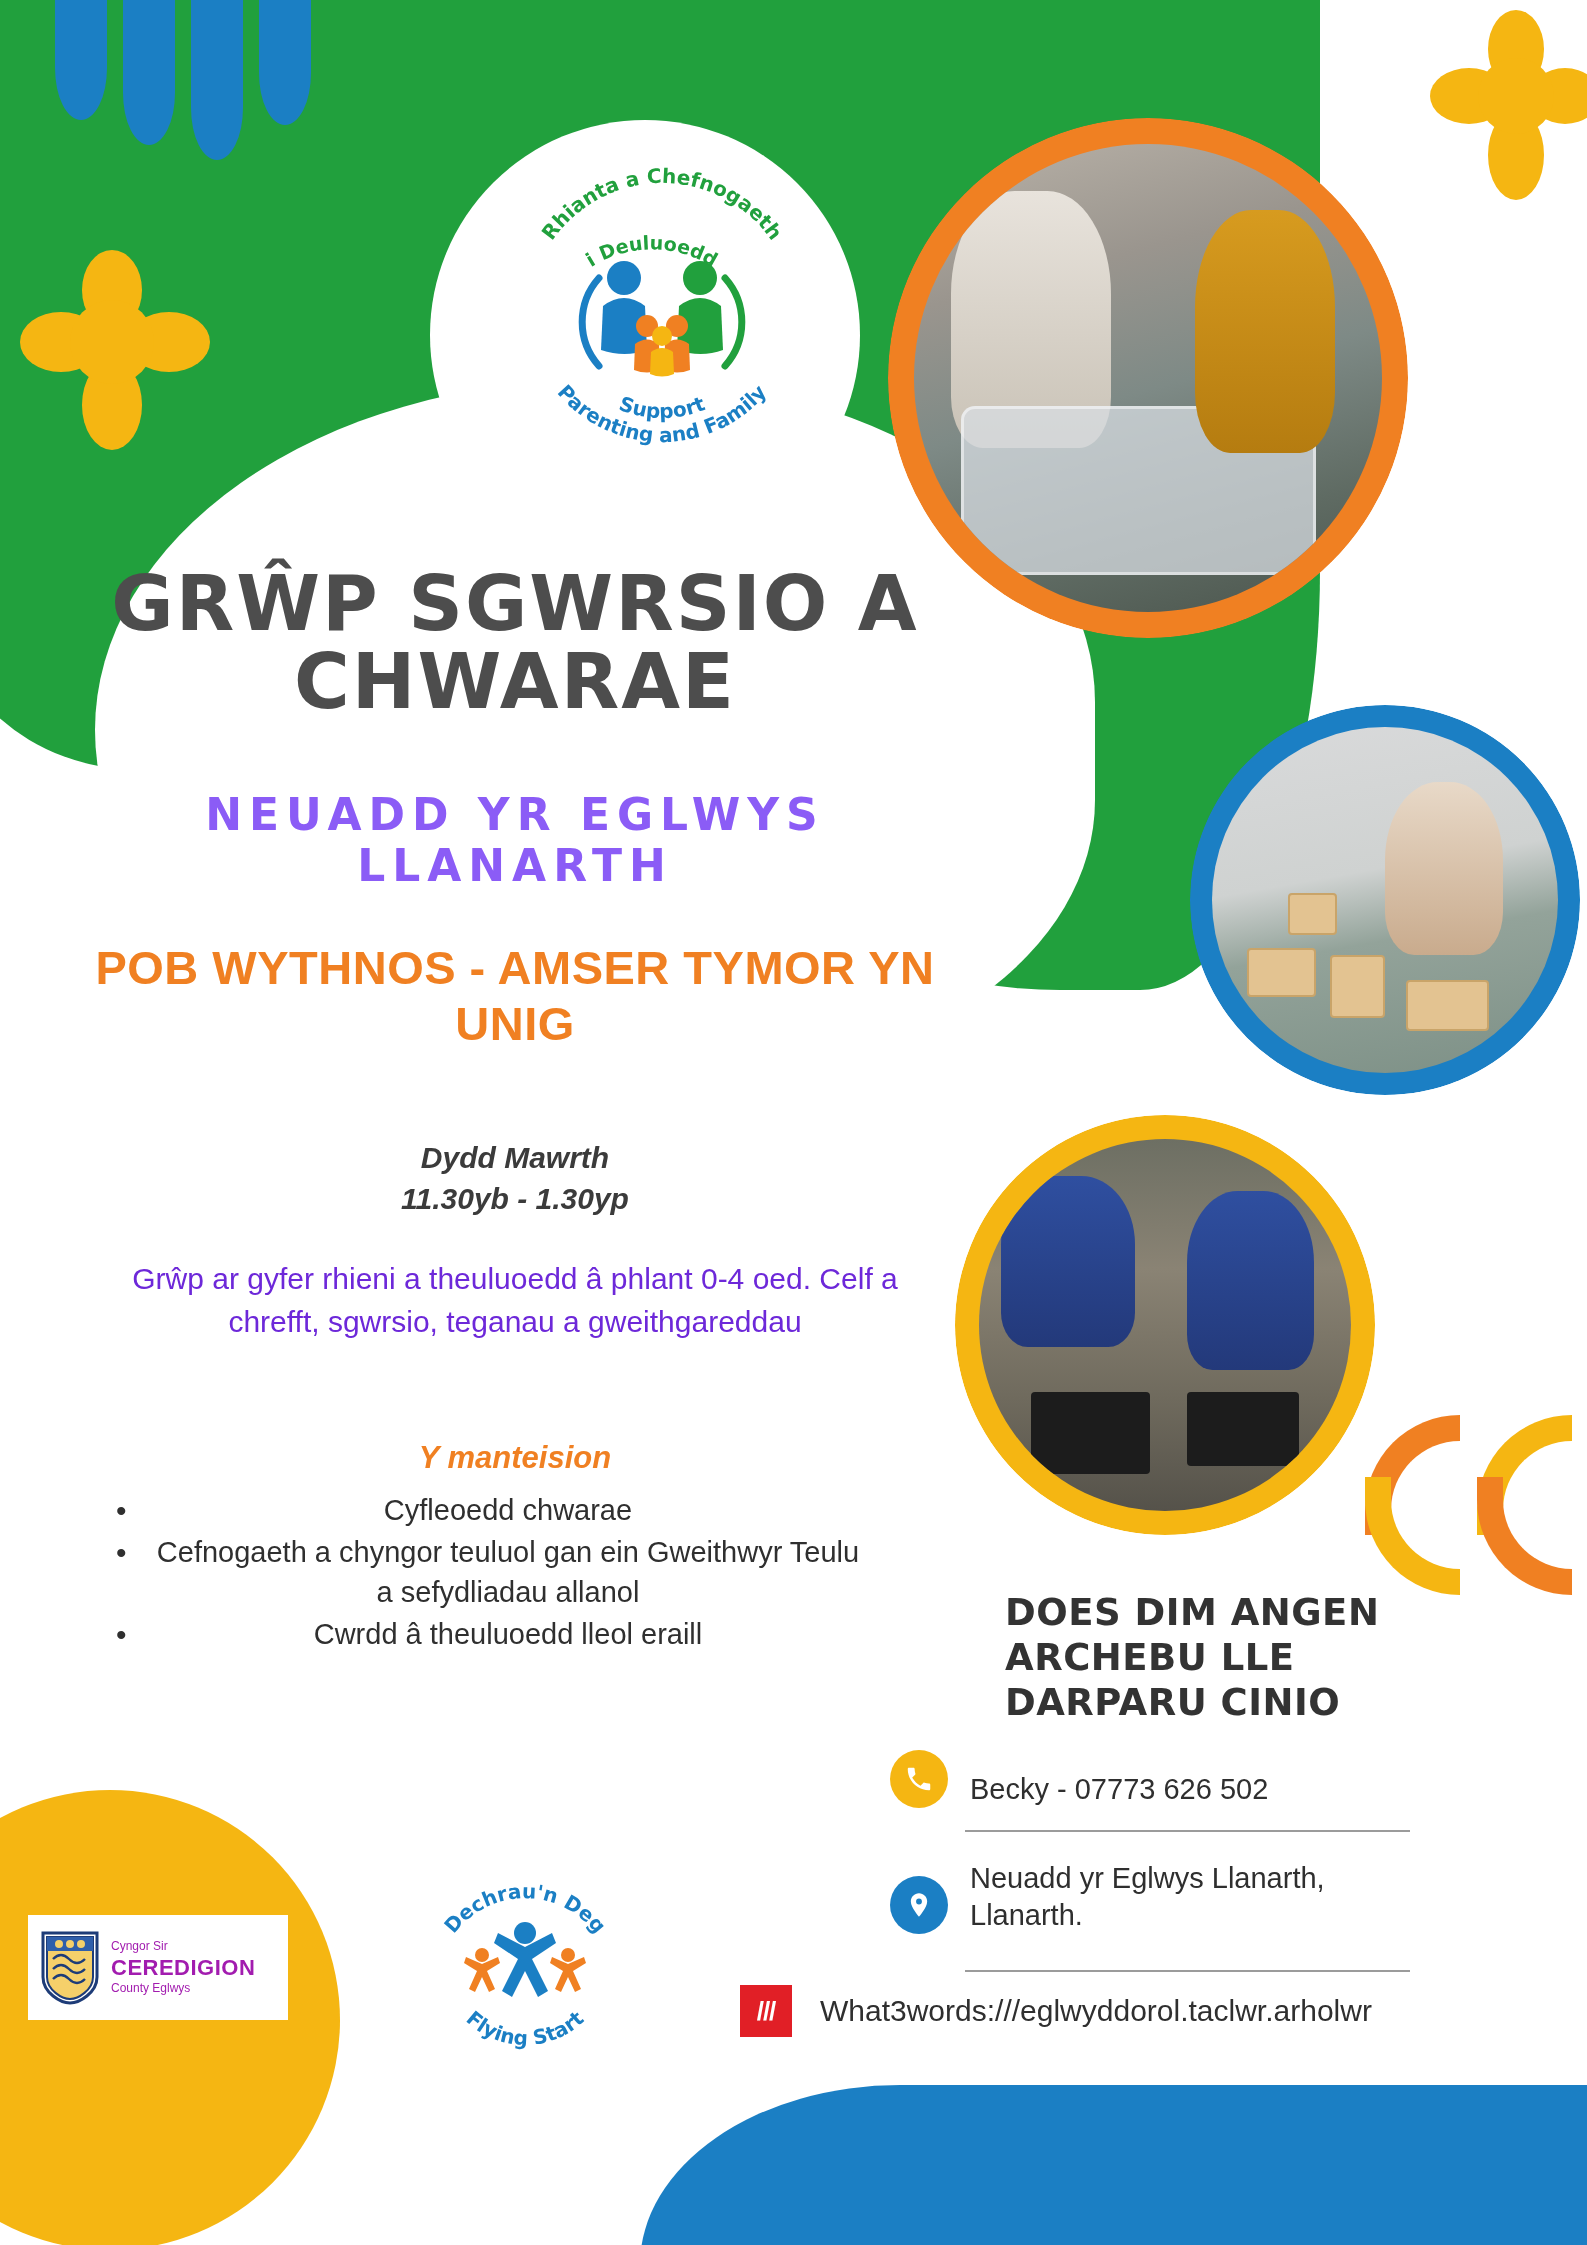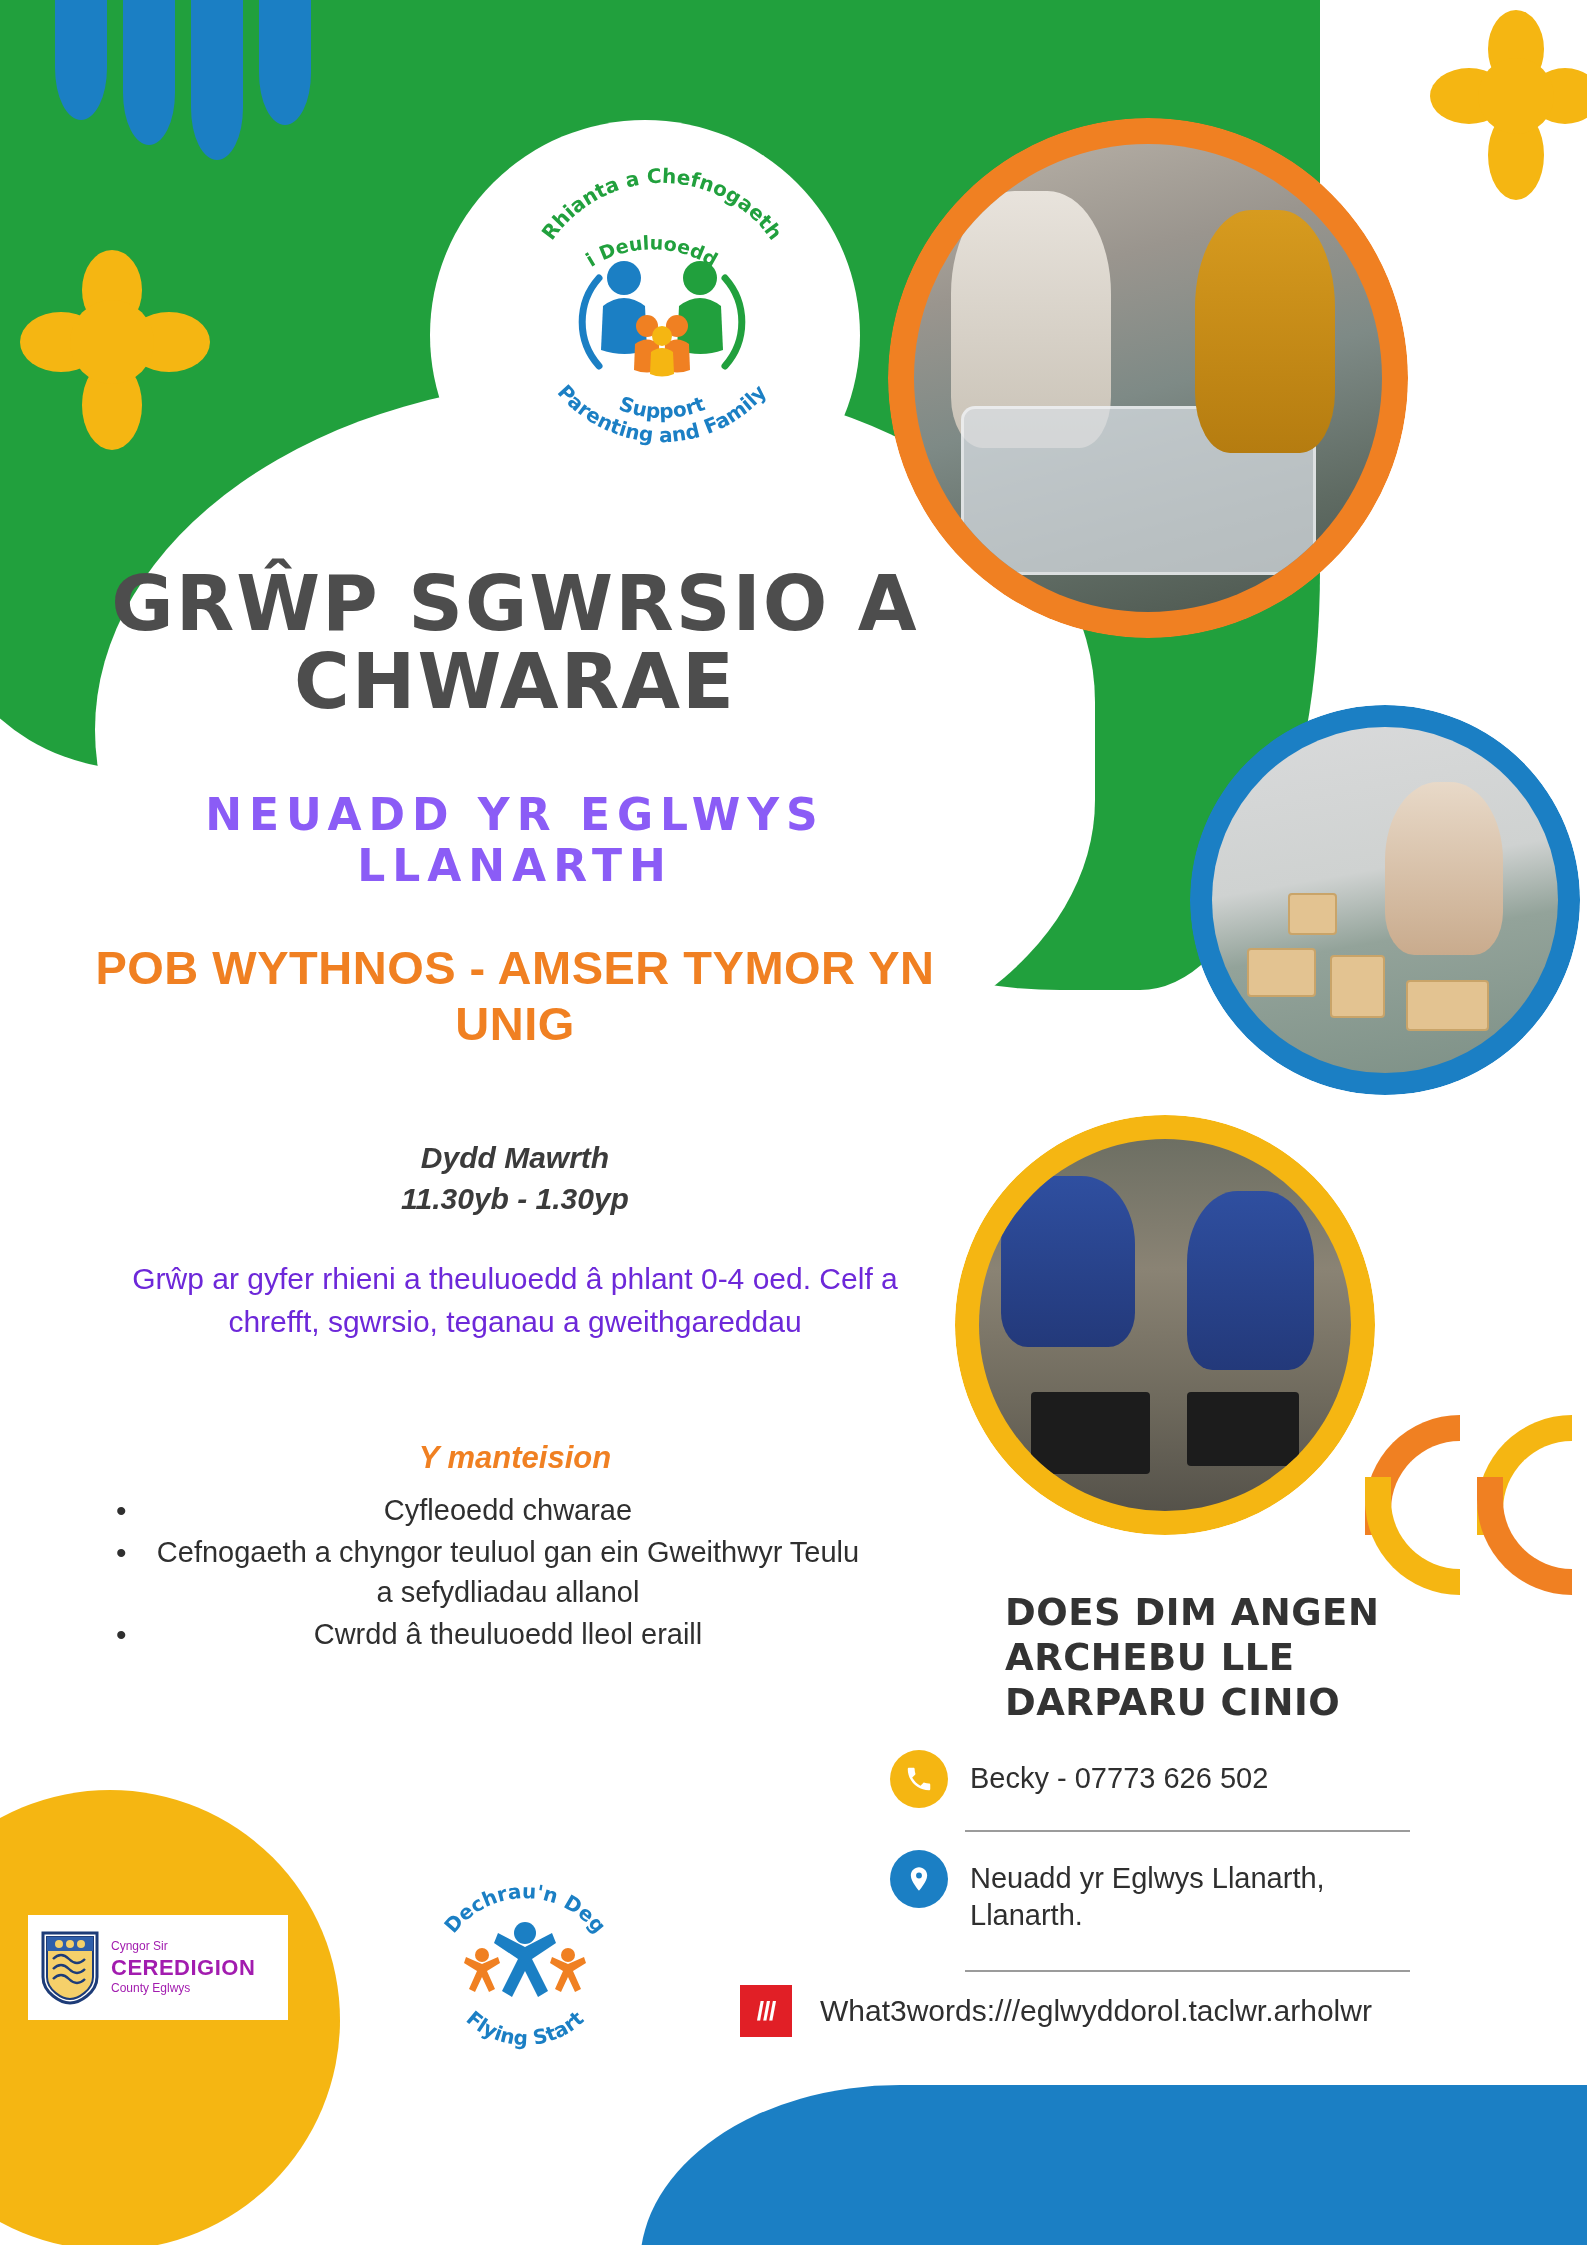--- a/index.html
+++ b/index.html
@@ -287,21 +287,21 @@
     font-family: "DejaVu Sans", sans-serif;
     font-weight: bold;
     font-size: 37px;
     line-height: 1.22;
     letter-spacing: .5px;
     color: #333333;
   }
   .contact-row {
     position: absolute;
     display: flex;
-    align-items: flex-start;
+    align-items: flex-end;
     gap: 22px;
   }
   .row-phone { left: 890px; top: 1750px; width: 620px; }
   .row-place { left: 890px; top: 1850px; width: 620px; }
   .circ {
     flex: 0 0 auto;
     width: 58px; height: 58px;
     border-radius: 50%;
     display: flex; align-items: center; justify-content: center;
   }

